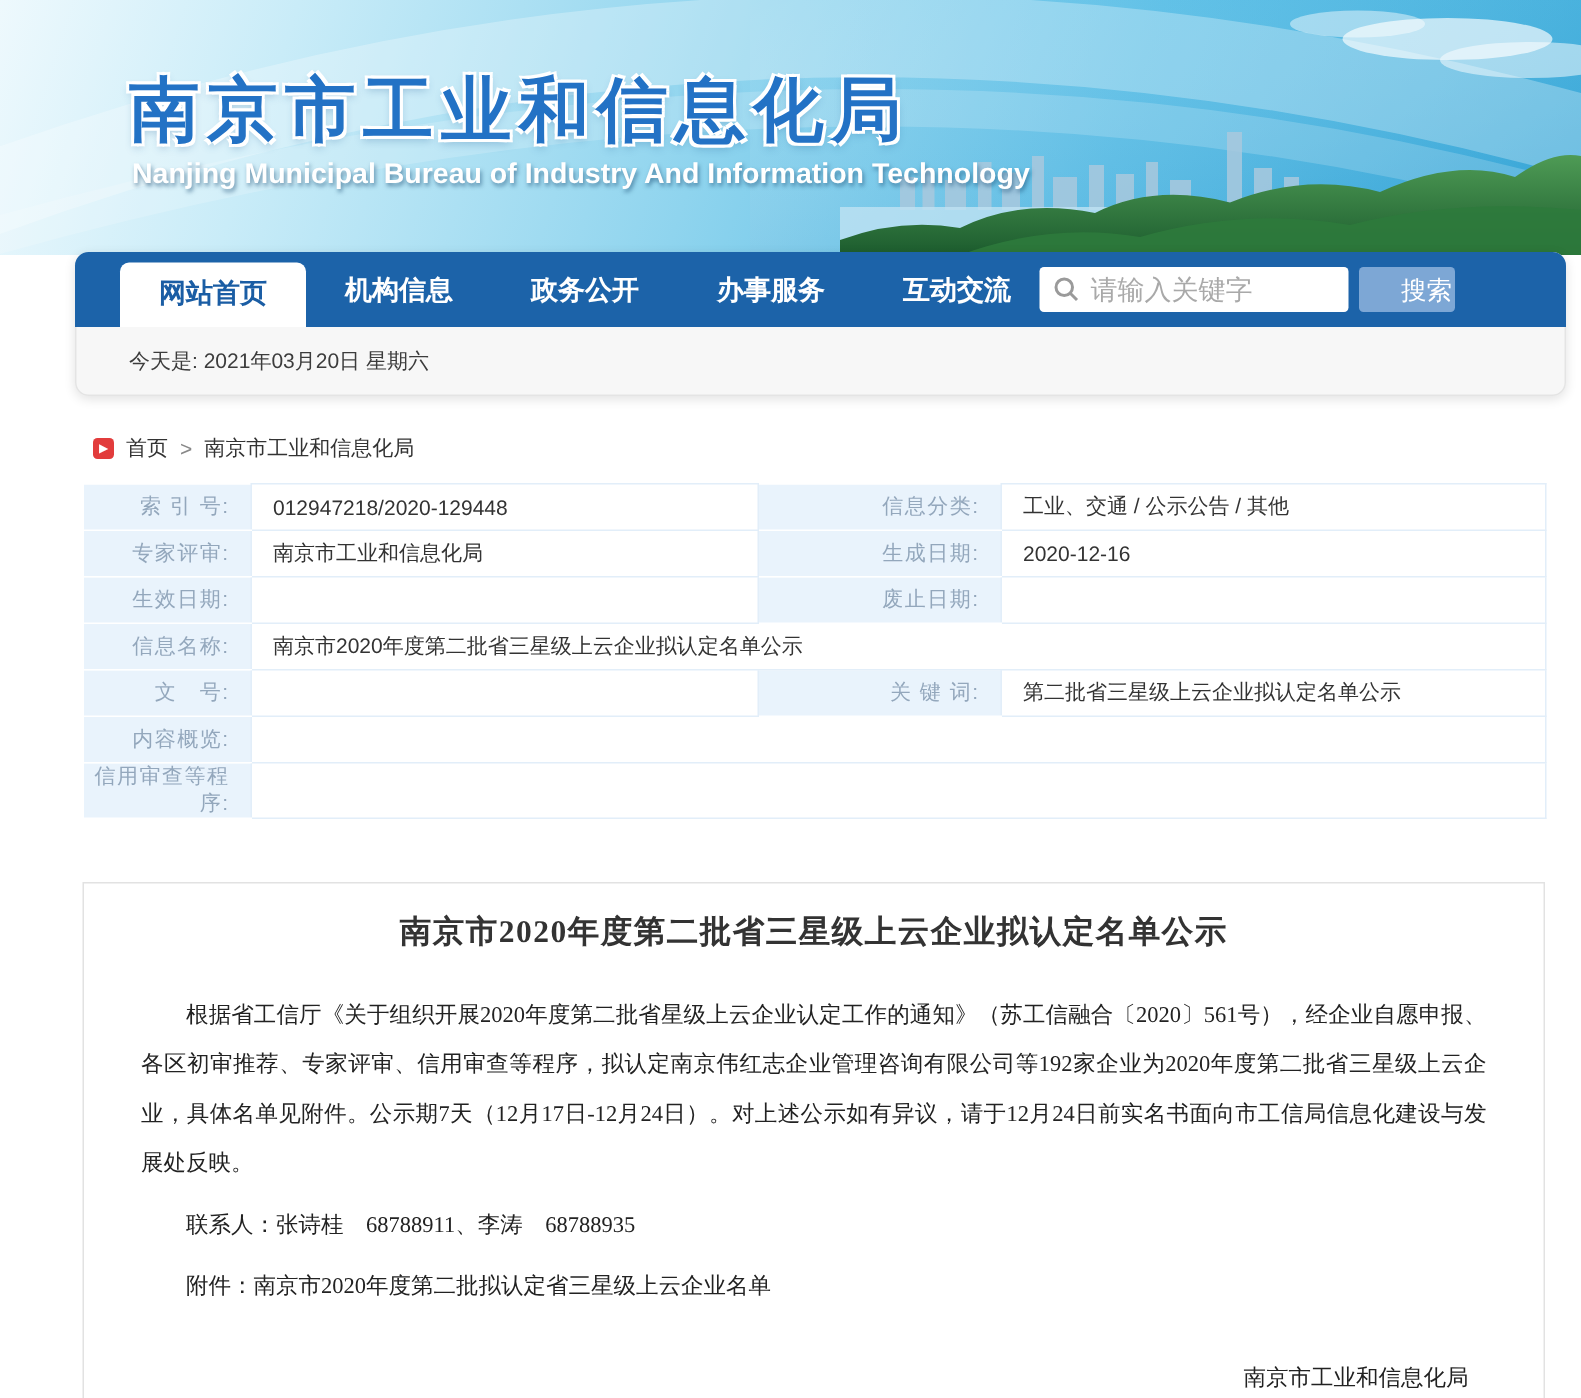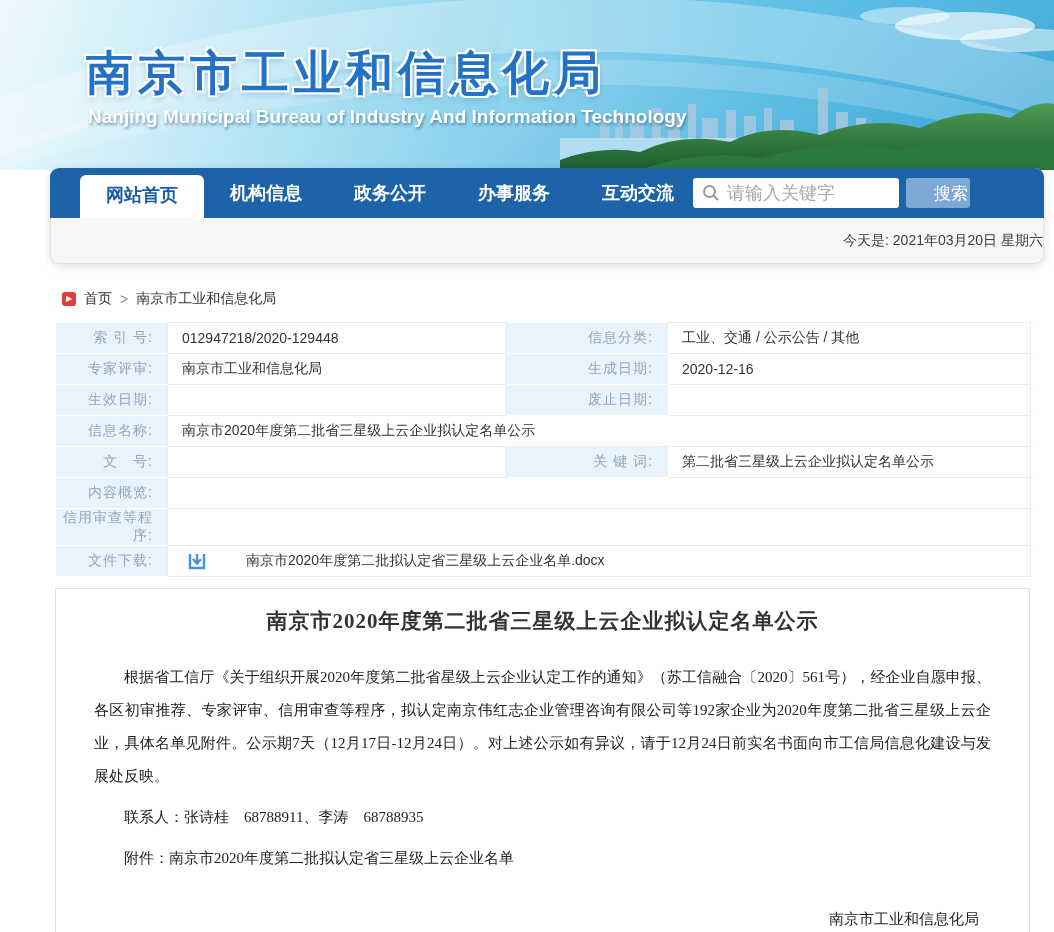--- a/index.html
+++ b/index.html
@@ -28,21 +28,21 @@
     border-radius:6px 6px 0 0; padding:0 26px; }
   .search-box { position:absolute; right:74px; top:10px; display:flex; align-items:center; }
   .search-input-wrap { position:relative; }
   .search-input { width:206px; height:30px; border:none; border-radius:3px; padding:0 8px 0 34px;
     font-size:18px; color:#333; outline:none; background:#fff; }
   .search-input::placeholder { color:#a9a9a9; }
   .search-glass { position:absolute; left:9px; top:6px; }
   .search-btn { width:64px; height:30px; margin-left:7px; border:none; border-radius:3px;
     background:#7da7d5; color:#fff; font-size:17px; cursor:pointer; font-family:inherit;padding-left:26px; }
   .date-bar { position:relative; height:46px; background:#f7f7f7; border:1px solid #e4e4e4; border-top:none;
-    border-radius:0 0 9px 9px; line-height:44px; padding-left:35px; font-size:14px; color:#3c3c3c;text-align:right; }
+    border-radius:0 0 9px 9px; line-height:44px; padding-left:35px; font-size:14px; color:#3c3c3c; }
 
   
   .breadcrumb { position:absolute; left:62px; top:290px; display:flex; align-items:center; font-size:14px; color:#333; }
   .crumb-ico { width:14px; height:14px; background:#e23c3c; border-radius:3px; display:inline-flex;
     align-items:center; justify-content:center; margin-right:8px; color:#fff; font-size:8px; line-height:1; }
   .crumb-link { cursor:pointer; }
   .crumb-sep { margin:0 8px; color:#888; }
 
   
   .info-table { position:absolute; left:55px; top:322px; width:975px; border-collapse:collapse; table-layout:fixed; }
@@ -180,33 +180,20 @@
       <td class="val">第二批省三星级上云企业拟认定名单公示</td>
     </tr>
     <tr>
       <td class="lbl">内容概览:</td>
       <td class="val" colspan="3"></td>
     </tr>
     <tr>
       <td class="lbl">信用审查等程序:</td>
       <td class="val" colspan="3"></td>
     </tr>
-    <tr>
-      <td class="lbl">文件下载:</td>
-      <td class="val" colspan="3">
-        <span class="file-cell">
-          <svg class="dl-ico" width="18" height="18" viewBox="0 0 18 18">
-            <path d="M2,2 L2,16 L16,16 L16,2" fill="none" stroke="#4a90e2" stroke-width="2.4"></path>
-            <line x1="9" y1="2" x2="9" y2="10" stroke="#4a90e2" stroke-width="2.4"></line>
-            <path d="M5,7 L9,11.5 L13,7" fill="none" stroke="#4a90e2" stroke-width="2.4"></path>
-          </svg>
-          <span class="dl-link">南京市2020年度第二批拟认定省三星级上云企业名单.docx</span>
-        </span>
-      </td>
-    </tr>
   </tbody>
     </table>
 
   <div class="article">
     <div class="article-title">南京市2020年度第二批省三星级上云企业拟认定名单公示</div>
     <div class="article-body">根据省工信厅《关于组织开展2020年度第二批省星级上云企业认定工作的通知》（苏工信融合〔2020〕561号），经企业自愿申报、各区初审推荐、专家评审、信用审查等程序，拟认定南京伟红志企业管理咨询有限公司等192家企业为2020年度第二批省三星级上云企业，具体名单见附件。公示期7天（12月17日-12月24日）。对上述公示如有异议，请于12月24日前实名书面向市工信局信息化建设与发展处反映。</div>
     <div class="article-line">联系人：张诗桂　68788911、李涛　68788935</div>
     <div class="article-line">附件：南京市2020年度第二批拟认定省三星级上云企业名单</div>
     <div class="sign-block">
       <div class="sign-org">南京市工业和信息化局</div>

